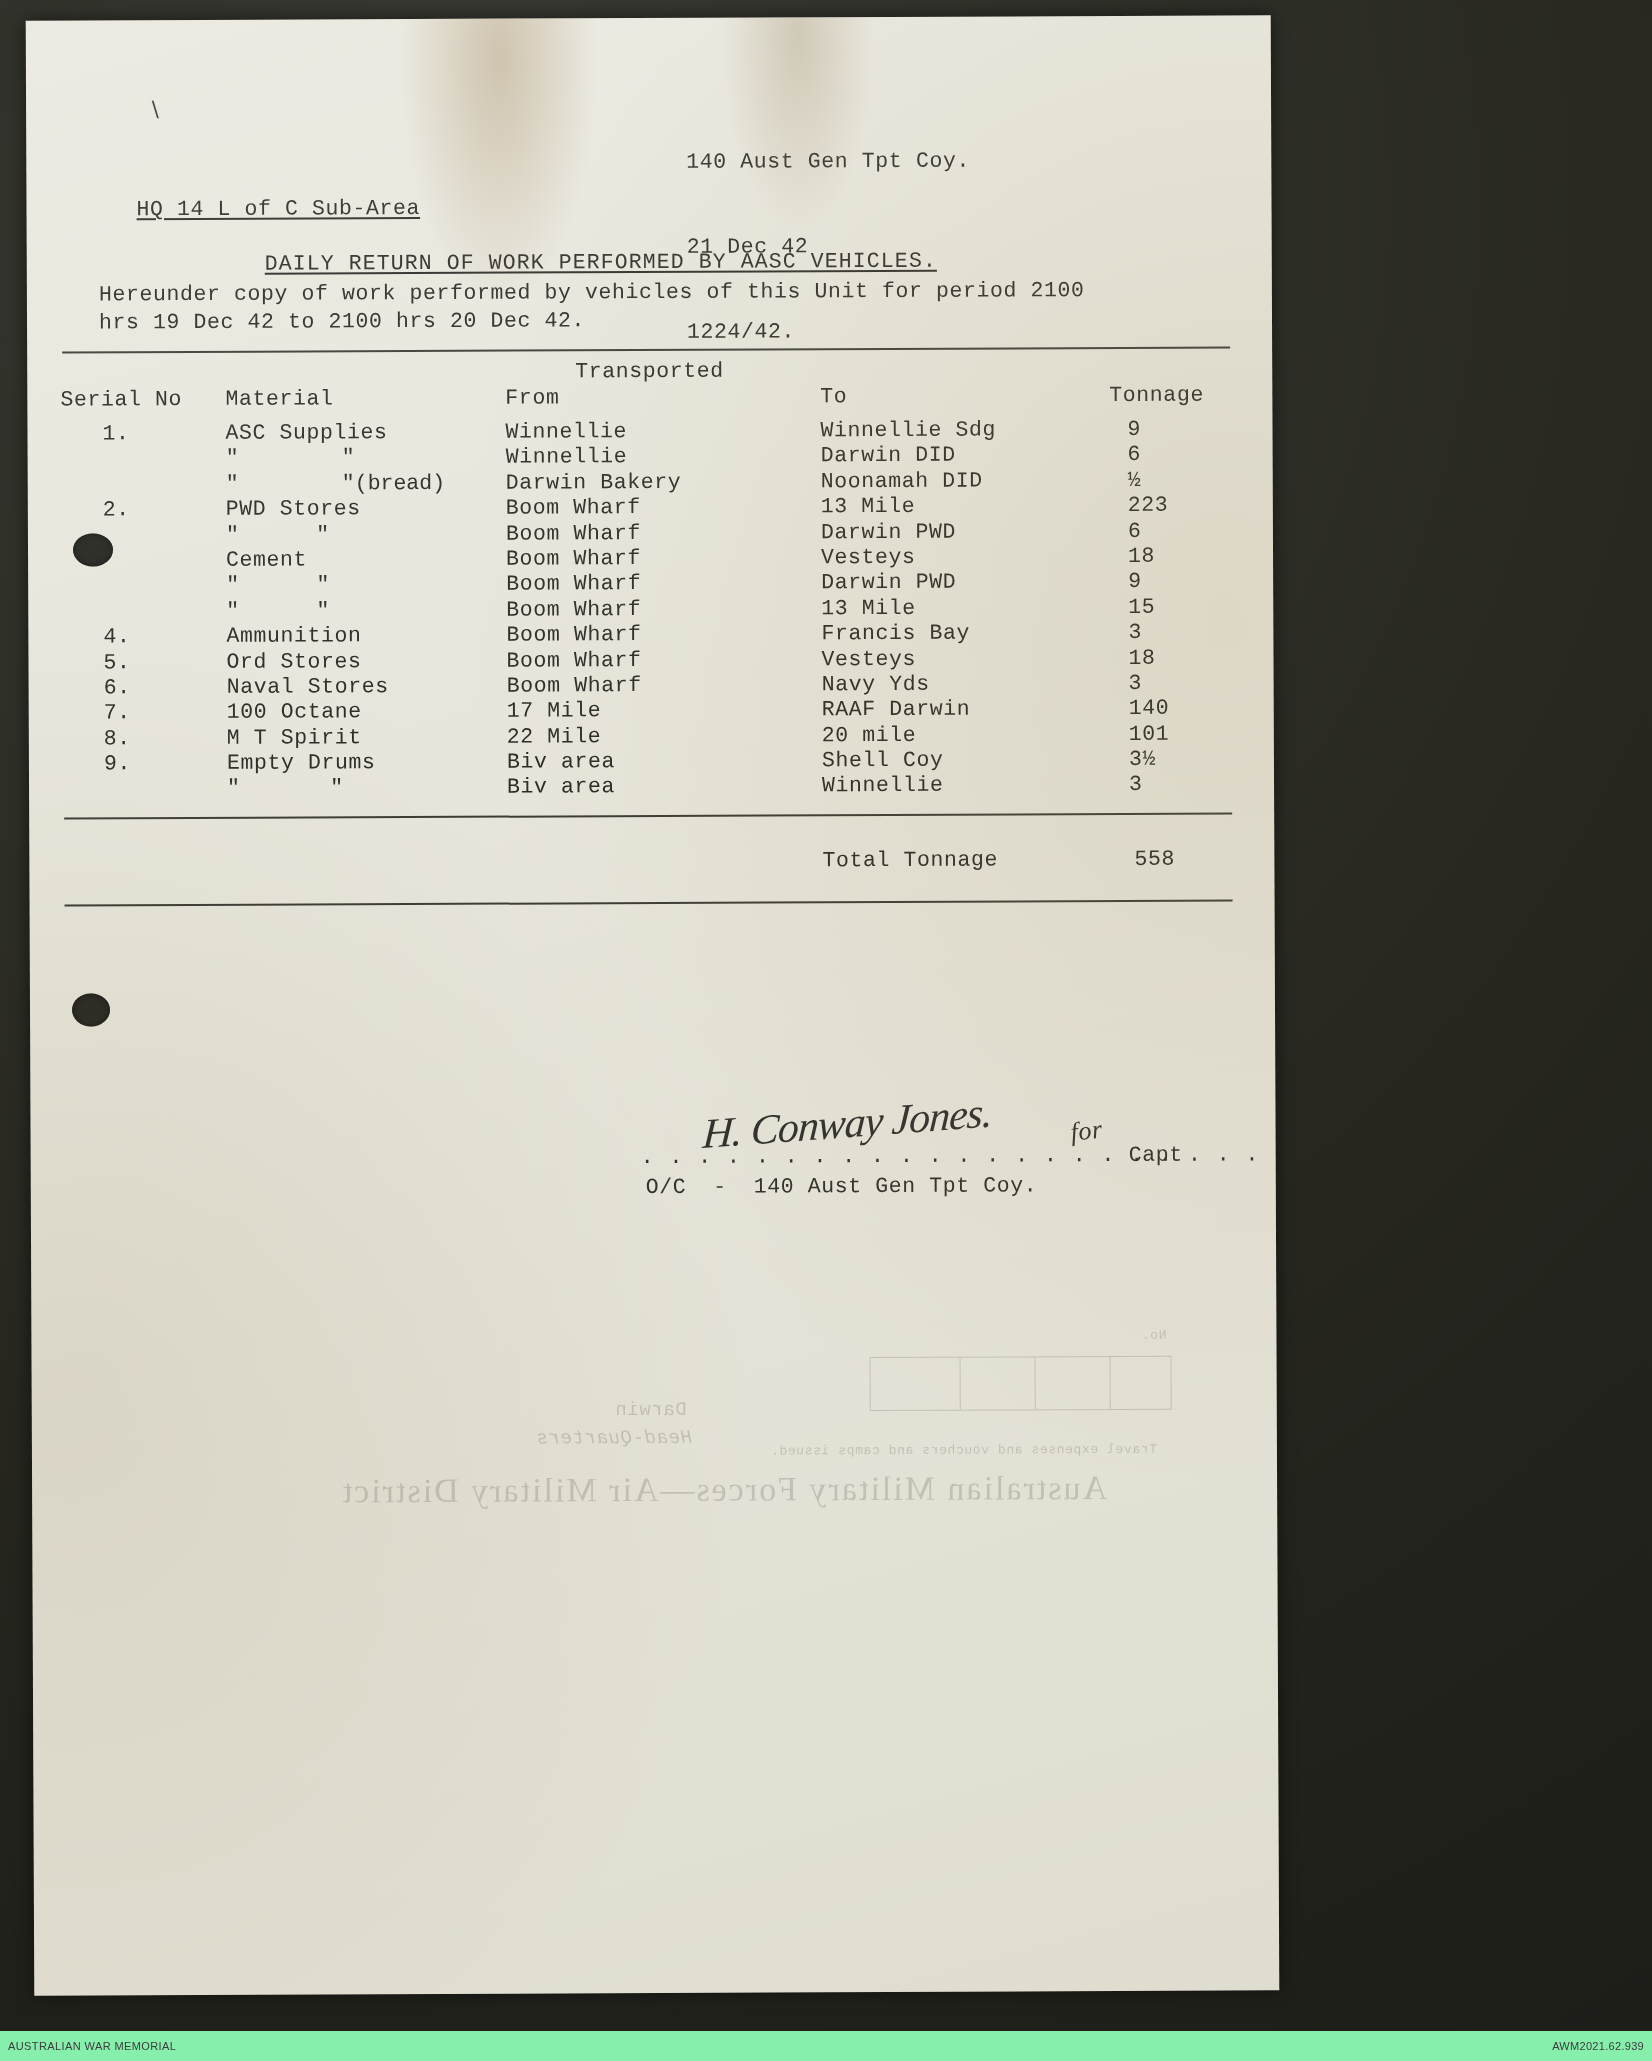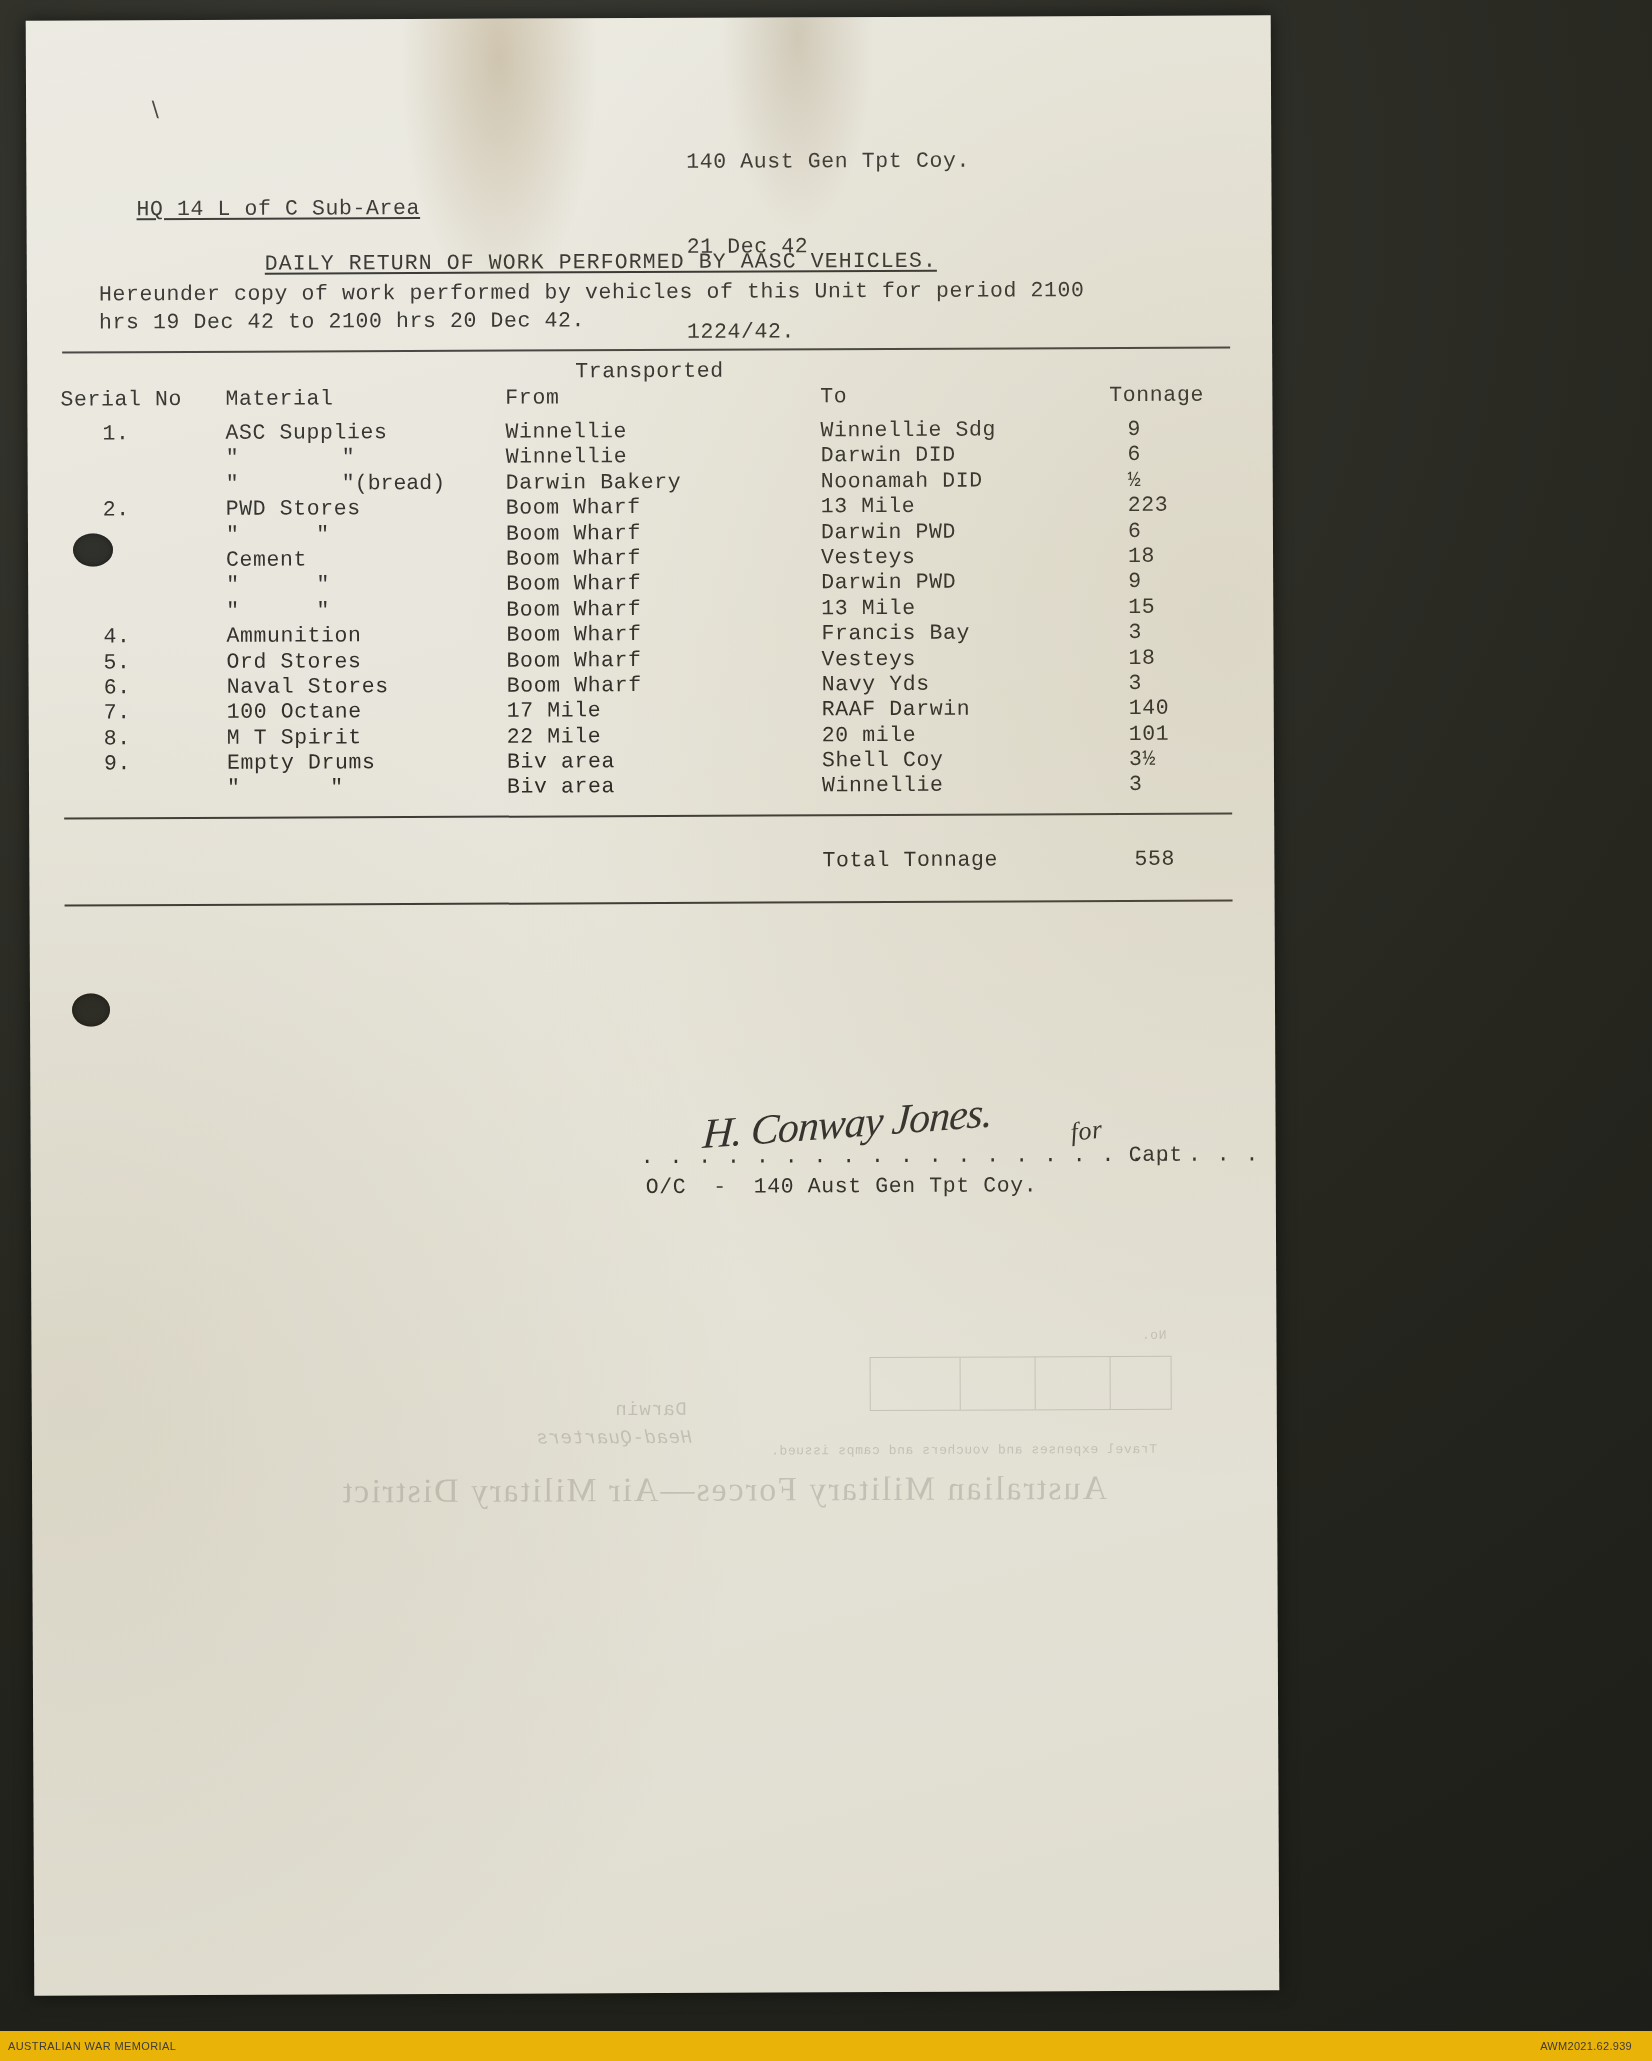--- a/index.html
+++ b/index.html
@@ -260,35 +260,35 @@
     font-size: 13px;
   }
 
   
   .caption {
     position: absolute;
     left: 0;
     bottom: 0;
     width: 1652px;
     height: 30px;
-    background: #eab308;
+    background: #86efac;
     color: #3c3c3c;
     font-family: "Liberation Sans", sans-serif;
     font-size: 11px;
     text-align: center;
   }
   .caption .left {
     position: absolute;
     left: 8px;
     top: 9px;
     letter-spacing: 0.4px;
   }
   .caption .right {
     position: absolute;
-    right: 20px;
+    right: 8px;
     top: 9px;
     letter-spacing: 0.3px;
   }
 </style>
 </head>
 <body>
 
 <div id="page">
 
   <div class="sheet">

